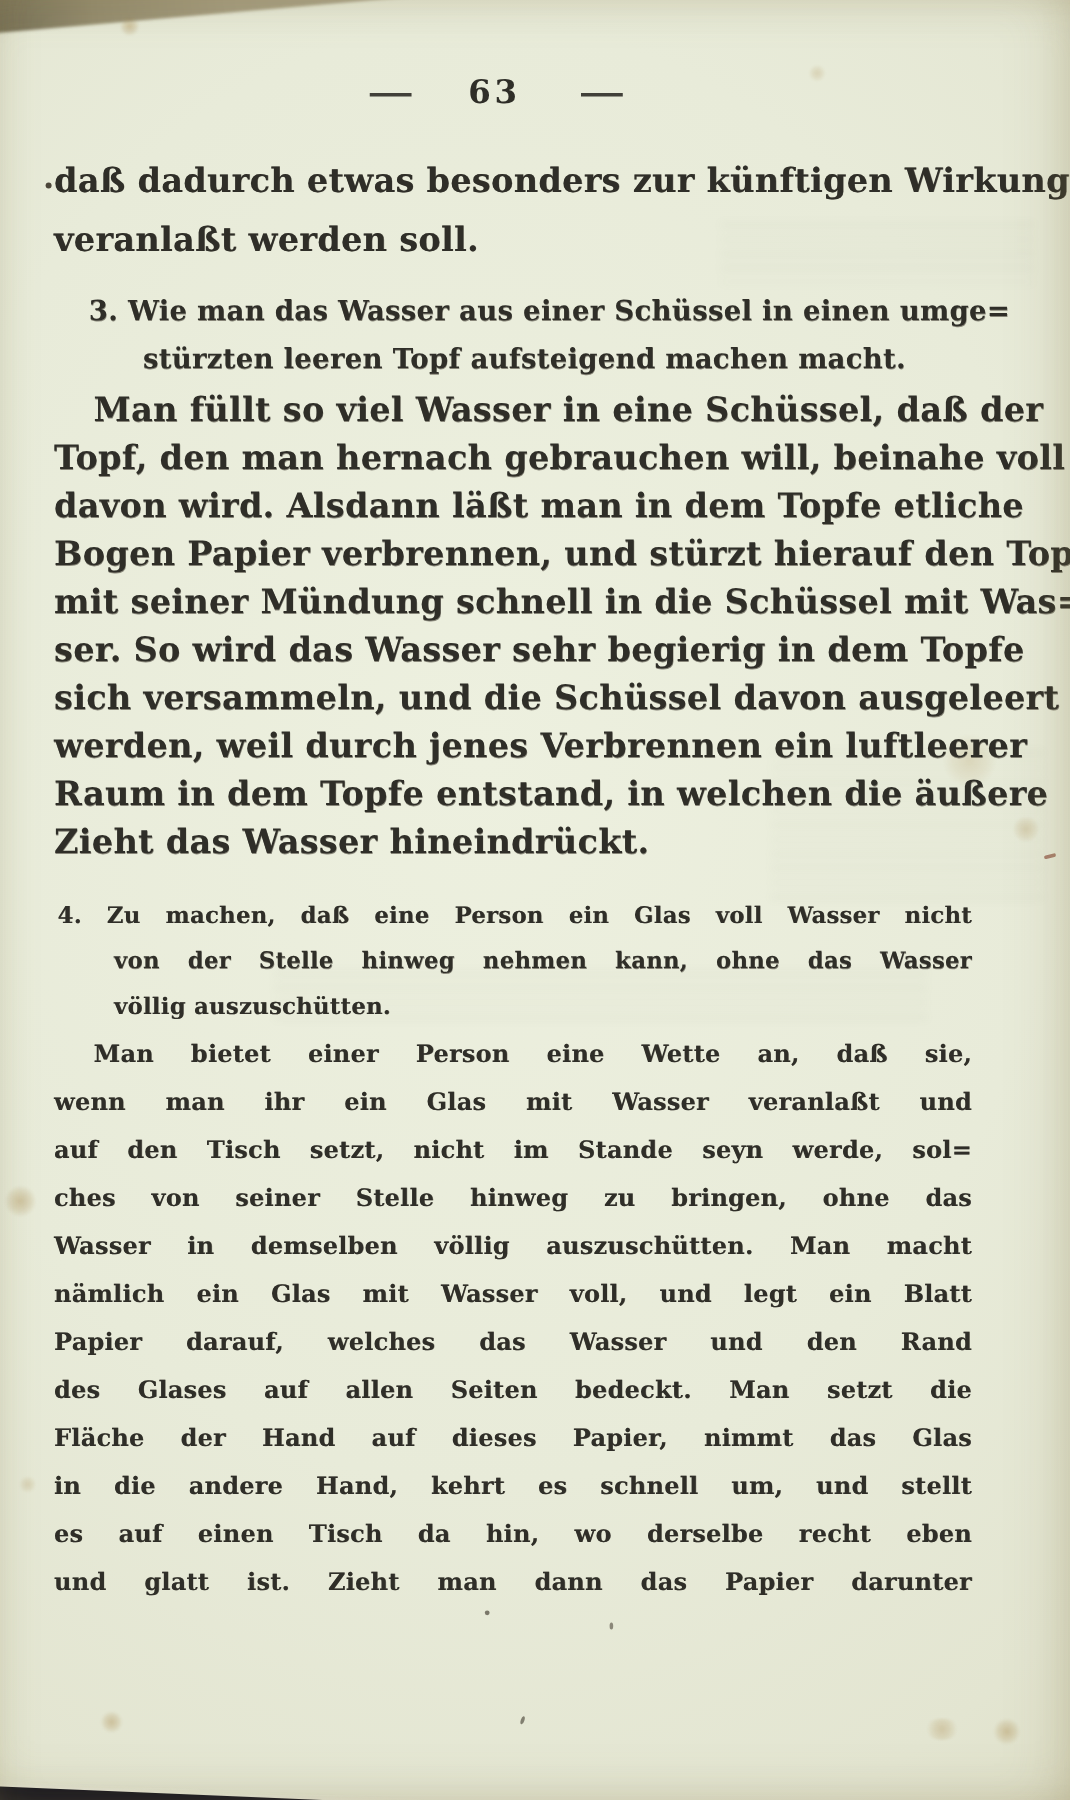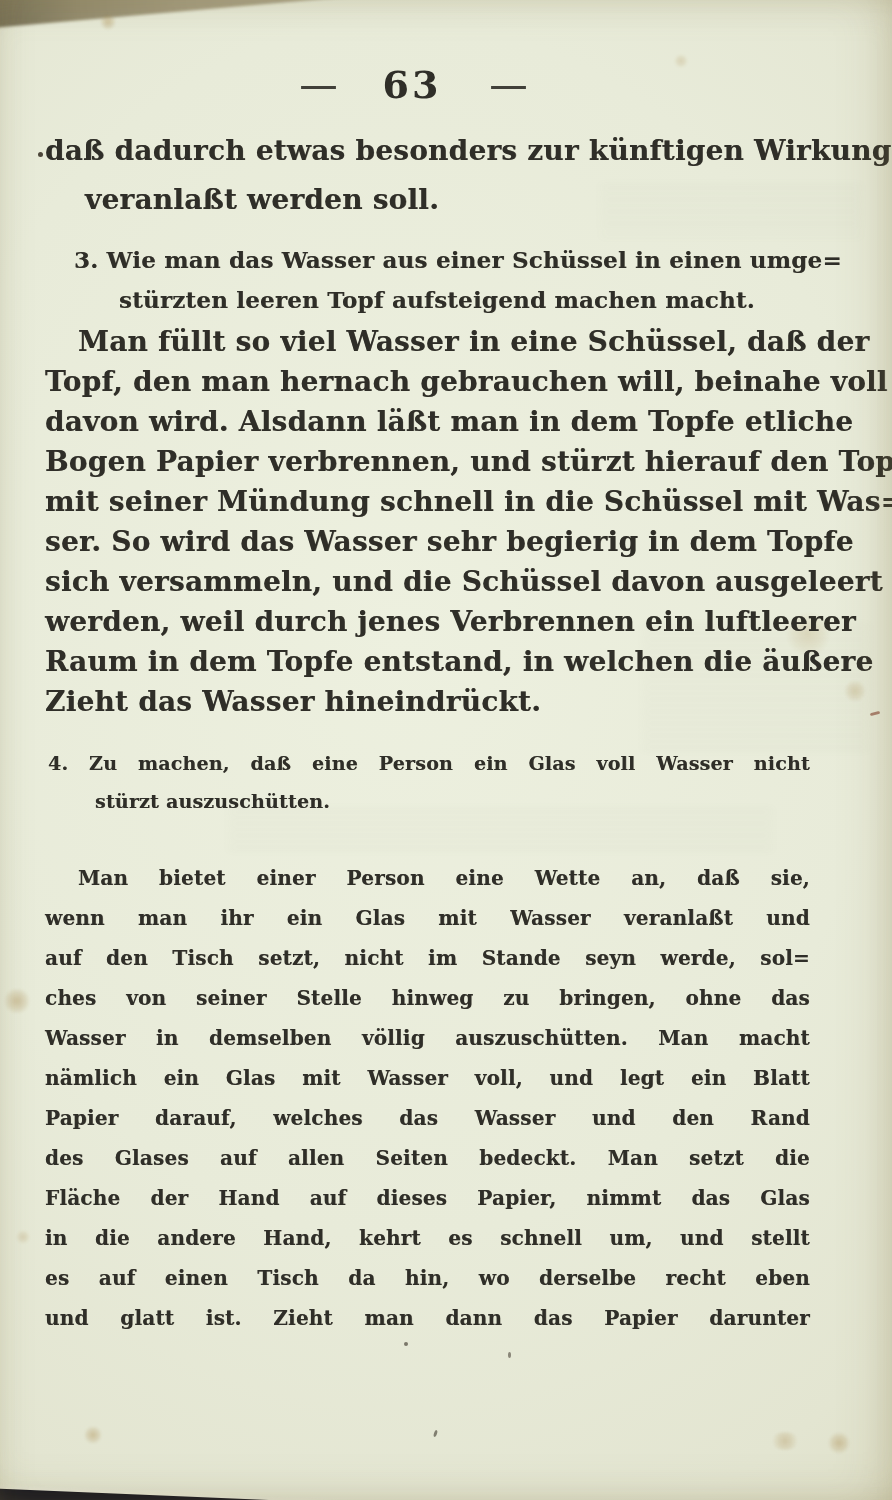--- a/index.html
+++ b/index.html
@@ -72,35 +72,35 @@
   }
   .speck { position: absolute; background: #4c463a; border-radius: 50%; pointer-events: none; }
 
   
   .pagenum {
     position: absolute; top: 62px; left: 0; right: 0;
     display: flex; justify-content: center; align-items: center; gap: 54px;
     transform: translateX(-34px);
     font-weight: 700;
   }
-  .pagenum .num { font-size: 38px; letter-spacing: 3px; }
+  .pagenum .num { font-size: 27px; letter-spacing: 3px; }
   .pagenum .dash { font-size: 26px; letter-spacing: -2px; transform: scaleX(1.5); opacity: .9; }
 
   .block { position: absolute; left: 45px; width: 765px; font-weight: 700; }
   .block .line {
     text-align: justify;
     text-align-last: justify;
     white-space: nowrap;
     letter-spacing: .2px;
     text-shadow: .3px .3px .5px rgba(55,50,40,.55);
   }
 
   .intro { top: 126px; font-size: 28px; }
   .intro .line { height: 49px; line-height: 49px; }
-  .intro .line:last-child { text-align: left; text-align-last: left; margin-left: 40px; }
+  .intro .line:last-child { text-align: left; text-align-last: left; }
 
   .h3 { top: 240px; left: 74px; width: 726px; font-size: 23px; }
   .h3 .line { height: 40px; line-height: 40px; }
   .h3 .line:last-child { text-align: center; text-align-last: center; }
 
   .body3 { top: 322px; font-size: 28px; }
   .body3 .line { height: 40px; line-height: 40px; }
   .body3 .line:last-child { text-align: left; text-align-last: left; }
 
   .h4 { top: 744px; left: 48px; width: 762px; font-size: 19px; }
@@ -165,21 +165,22 @@
       <div class="line">mit seiner Mündung schnell in die Schüssel mit Was=</div>
       <div class="line">ser. So wird das Wasser sehr begierig in dem Topfe</div>
       <div class="line">sich versammeln, und die Schüssel davon ausgeleert</div>
       <div class="line">werden, weil durch jenes Verbrennen ein luftleerer</div>
       <div class="line">Raum in dem Topfe entstand, in welchen die äußere</div>
       <div class="line">Zieht das Wasser hineindrückt.</div>
     </div>
 
   <div class="block h4">
       <div class="line">4. Zu machen, daß eine Person ein Glas voll Wasser nicht</div>
-      <div class="line">stürzt auszuschütten.</div>
+      <div class="line">von der Stelle hinweg nehmen kann, ohne das Wasser</div>
+      <div class="line">völlig auszuschütten.</div>
     </div>
 
   <div class="block body4 indent-first">
       <div class="line">Man bietet einer Person eine Wette an, daß sie,</div>
       <div class="line">wenn man ihr ein Glas mit Wasser veranlaßt und</div>
       <div class="line">auf den Tisch setzt, nicht im Stande seyn werde, sol=</div>
       <div class="line">ches von seiner Stelle hinweg zu bringen, ohne das</div>
       <div class="line">Wasser in demselben völlig auszuschütten. Man macht</div>
       <div class="line">nämlich ein Glas mit Wasser voll, und legt ein Blatt</div>
       <div class="line">Papier darauf, welches das Wasser und den Rand</div>

